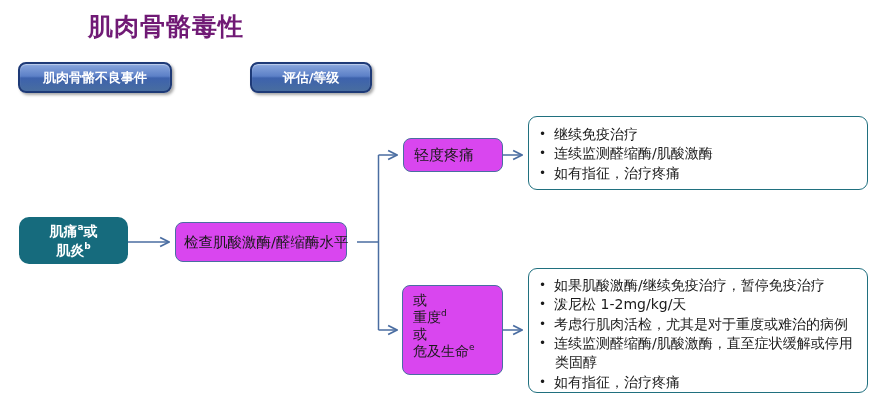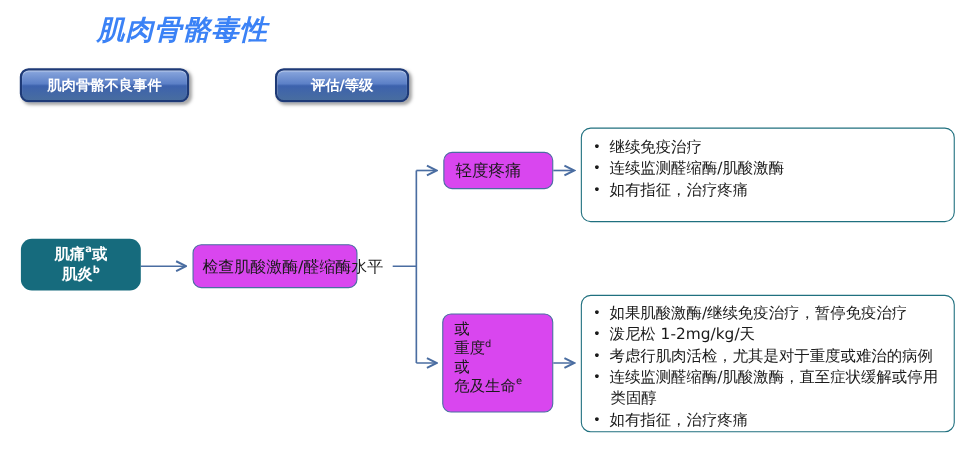--- a/index.html
+++ b/index.html
@@ -2,21 +2,21 @@
 <html><head>
 <meta charset="utf-8">
 <style>
   html,body{margin:0;padding:0;background:#ffffff;}
   .canvas{
     position:relative;width:881px;height:417px;background:#ffffff;overflow:hidden;
     font-family:"DejaVu Sans","Liberation Sans",sans-serif;
   }
   .title{
     position:absolute;left:88px;top:10px;font-size:25px;font-weight:bold;
-    color:#3b82f6;letter-spacing:1px;white-space:nowrap;font-style:italic;
+    color:#701a75;letter-spacing:1px;white-space:nowrap;
   }
   
   .hbtn{
     position:absolute;height:27px;border-radius:8px;
     border:2px solid #1e3a77;
     background:linear-gradient(to bottom,#8aa7dd 0%,#5c80c7 45%,#3d62ad 52%,#486da0 100%);
     color:#ffffff;font-weight:bold;font-size:13px;
     display:flex;align-items:center;justify-content:center;
     box-shadow:2px 2px 3px rgba(0,0,0,0.35), inset 0 1px 1px rgba(255,255,255,0.45);
     white-space:nowrap;
@@ -30,29 +30,29 @@
     background:#166b7d;border-radius:10px;color:#ffffff;font-weight:bold;
     font-size:14px;line-height:1.35;display:flex;flex-direction:column;
     align-items:center;justify-content:center;text-align:right;
   }
   .start-box sup,.node sup{font-size:9px;line-height:0;}
   
   .node{
     position:absolute;background:#d946ef;border:1.5px solid #4a6da1;border-radius:8px;
     font-size:15px;color:#1a1a1a;box-sizing:border-box;
   }
-  #node-assess{left:175px;top:222px;width:150px;height:40px;display:flex;align-items:center;padding-left:8px;font-size:14.5px;white-space:nowrap;}
+  #node-assess{left:175px;top:222px;width:172px;height:40px;display:flex;align-items:center;padding-left:8px;font-size:14.5px;white-space:nowrap;}
   #node-mild{left:403px;top:138px;width:100px;height:34px;display:flex;align-items:center;padding-left:10px;font-size:15px;}
   #node-severe{left:402px;top:285px;width:101px;height:90px;padding:6px 0 0 10px;font-size:14px;line-height:1.21;}
   
   .manage{
     position:absolute;background:#ffffff;border:1.5px solid #20707f;border-radius:9px;
     font-size:14px;color:#1a1a1a;box-sizing:border-box;
   }
-  #manage-mild{left:528px;top:116px;width:340px;height:86px;padding:8px 6px 0 10px;}
+  #manage-mild{left:528px;top:116px;width:340px;height:74px;padding:8px 6px 0 10px;}
   #manage-severe{left:528px;top:268px;width:340px;height:125px;padding:7px 6px 0 10px;}
   .manage ul{margin:0;padding:0;list-style:none;}
   .manage li{
     padding-left:16px;text-indent:-16px;line-height:1.38;color:#1a1a1a;
   }
   .manage li::before{content:"•";margin-right:8px;font-size:12px;position:relative;top:-1px;}
   
   .wires{position:absolute;left:0;top:0;width:881px;height:417px;pointer-events:none;}
 </style>
 </head>

